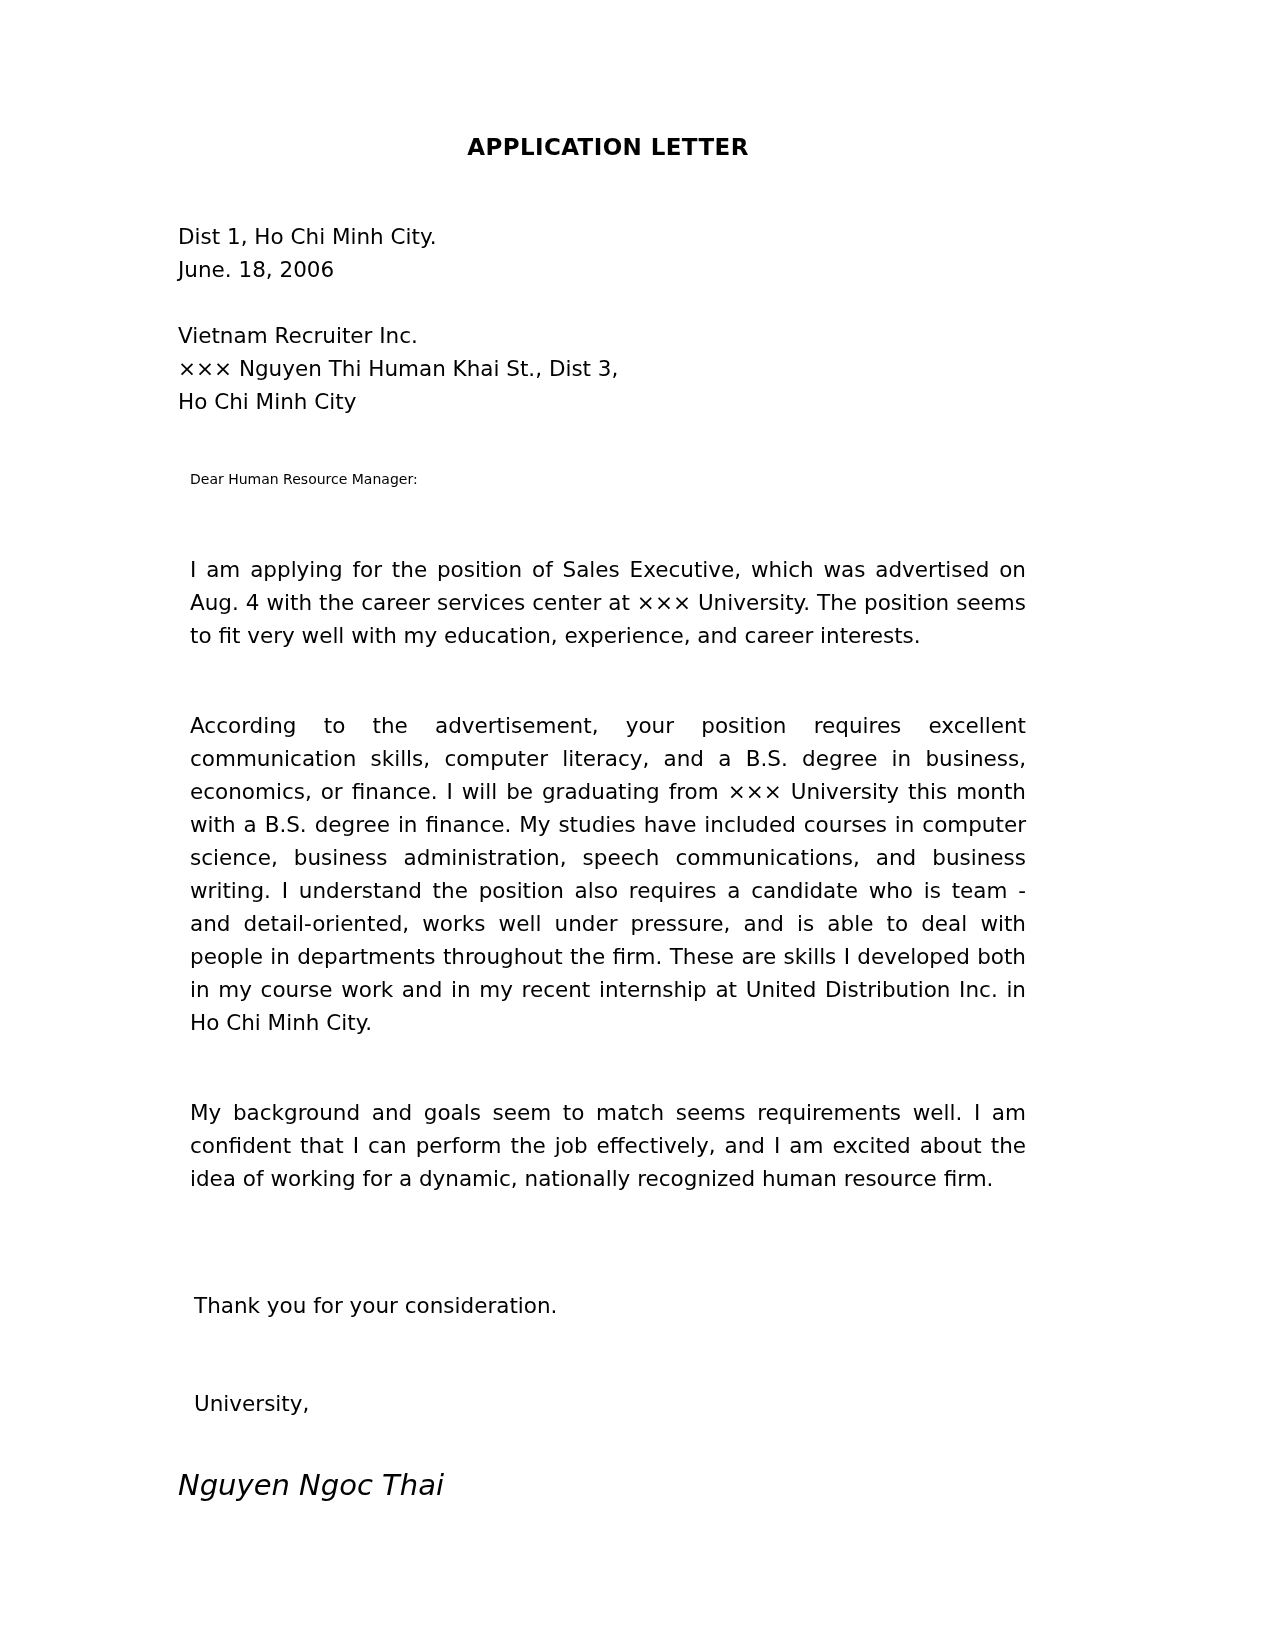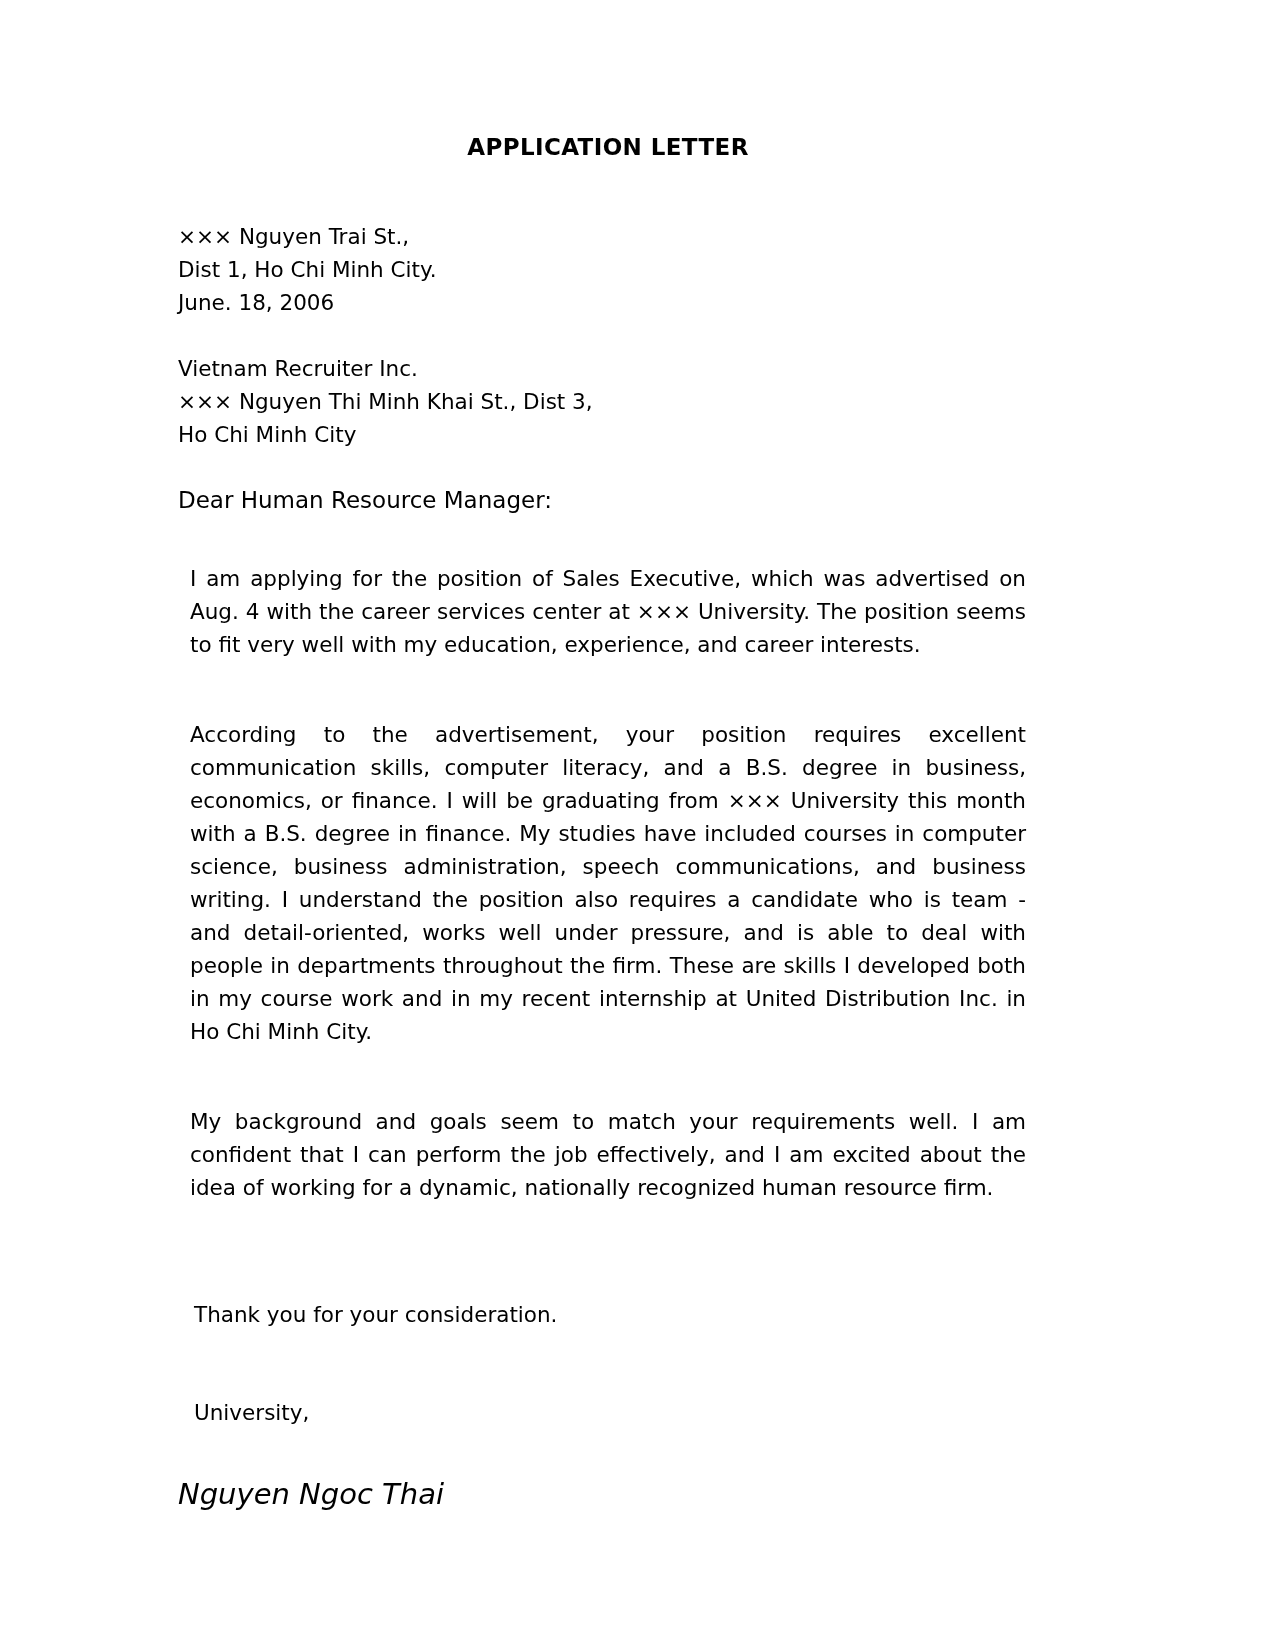--- a/index.html
+++ b/index.html
@@ -56,23 +56,23 @@
     line-height: 33px;
     margin: 12px;
     padding: 0;
     text-align: justify;
     text-justify: inter-word;
     hyphens: none;
   }
   .para.last-line-natural { text-align-last: left; }
 
   .salutation {
-    font-size: 23px;
+    font-size: 14px;
     line-height: 33px;
-    margin: 0;
+    margin: 12px;
   }
   .closing {
     font-size: 21.5px;
     line-height: 33px;
     margin: 16px;
   }
   .signature {
     font-size: 29px;
     line-height: 33px;
     font-style: italic;
@@ -83,48 +83,47 @@
 <body>
 
 <div class="page">
   <div class="content">
 
     <h1 class="letter-title">APPLICATION LETTER</h1>
 
     <div class="spacer-after-title"></div>
 
     <div class="block">
-      <div class="addr-line">××× Nguyen Trai St.,</div>
       <div class="addr-line">Dist 1, Ho Chi Minh City.</div>
       <div class="addr-line">June. 18, 2006</div>
     </div>
 
     <div class="gap"></div>
 
     <div class="block">
       <div class="addr-line">Vietnam Recruiter Inc.</div>
-      <div class="addr-line">××× Nguyen Thi Minh Khai St., Dist 3,</div>
+      <div class="addr-line">××× Nguyen Thi Human Khai St., Dist 3,</div>
       <div class="addr-line">Ho Chi Minh City</div>
     </div>
 
     <div class="gap"></div>
 
     <p class="salutation">Dear Human Resource Manager:</p>
 
     <div class="gap"></div>
 
     <p class="para last-line-natural">I am applying for the position of Sales Executive, which was advertised on Aug. 4 with the career services center at ××× University. The position seems to fit very well with my education, experience, and career interests.</p>
 
     <div class="gap"></div>
 
     <p class="para last-line-natural">According to the advertisement, your position requires excellent communication skills, computer literacy, and a B.S. degree in business, economics, or finance. I will be graduating from ××× University this month with a B.S. degree in finance. My studies have included courses in computer science, business administration, speech communications, and business writing. I understand the position also requires a candidate who is team - and detail-oriented, works well under pressure, and is able to deal with people in departments throughout the firm. These are skills I developed both in my course work and in my recent internship at United Distribution Inc. in Ho Chi Minh City.</p>
 
     <div class="gap"></div>
 
-    <p class="para last-line-natural">My background and goals seem to match your requirements well. I am confident that I can perform the job effectively, and I am excited about the idea of working for a dynamic, nationally recognized human resource firm.</p>
+    <p class="para last-line-natural">My background and goals seem to match seems requirements well. I am confident that I can perform the job effectively, and I am excited about the idea of working for a dynamic, nationally recognized human resource firm.</p>
 
     <div class="gap"></div>
 
 
     <div class="gap"></div>
 
     <p class="closing">Thank you for your consideration.</p>
 
     <div class="gap"></div>
 

